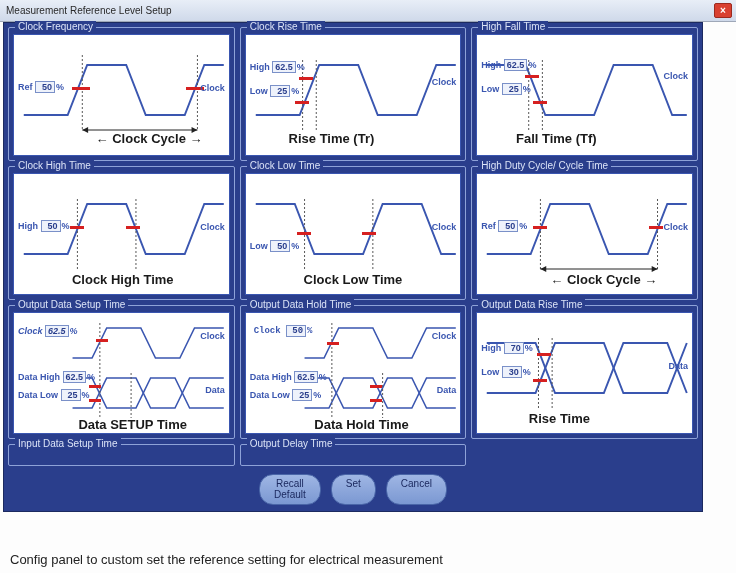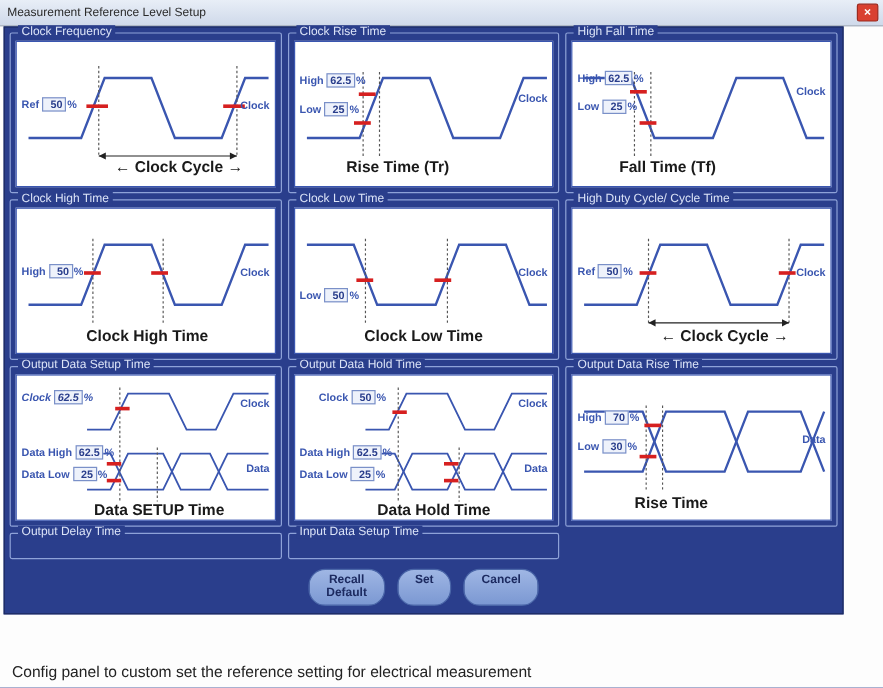--- a/index.html
+++ b/index.html
@@ -96,21 +96,21 @@
     justify-content:center;
     gap: 10px;
     padding: 6px 0 4px 0;
   }
   .btn {
     background: linear-gradient(#9fb6e4,#7b98d2);
     border: 1px solid #4a66a8;
     border-radius: 14px;
     padding: 4px 14px;
     font-size: 10px;
-    font-weight: bold;
+    font-weight: normal;
     color: #1c2a60;
     text-align: center;
     cursor: pointer;
     line-height: 1.05;
   }
   .caption {
     position:absolute;
     bottom: 6px;
     left: 10px;
     font-size: 13px;
@@ -302,21 +302,21 @@
         <svg width="100%" height="100%" viewBox="0 0 220 120" preserveAspectRatio="none">
           <polyline points="60,45 80,45 95,15 130,15 145,45 170,45 185,15 215,15" fill="none" stroke="#3a56b0" stroke-width="1.6"></polyline>
           <polyline points="60,95 85,95 100,65 130,65 145,95 170,95 185,65 215,65" fill="none" stroke="#3a56b0" stroke-width="1.6"></polyline>
           <polyline points="60,65 85,65 100,95 130,95 145,65 170,65 185,95 215,95" fill="none" stroke="#3a56b0" stroke-width="1.6"></polyline>
           <line x1="88" y1="10" x2="88" y2="105" stroke="#555" stroke-dasharray="2,2"></line>
           <line x1="140" y1="60" x2="140" y2="105" stroke="#555" stroke-dasharray="2,2"></line>
         </svg>
         <div class="red-tick" style="left:38%;top:24%;width:12px;"></div>
         <div class="red-tick" style="left:58%;top:60%;width:12px;"></div>
         <div class="red-tick" style="left:58%;top:72%;width:12px;"></div>
-        <div class="lab" style="left:20px;top:10%;">
+        <div class="lab" style="left:8px;top:10%;font-family:Liberation Mono, monospace;">
           <span>Clock</span>
           <span class="val-box">50</span><span class="pct">%</span>
         </div>
         <div class="lab" style="left:4px;top:48%;">
           <span>Data High</span>
           <span class="val-box">62.5</span><span class="pct">%</span>
         </div>
         <div class="lab" style="left:4px;top:63%;">
           <span>Data Low</span>
           <span class="val-box">25</span><span class="pct">%</span>
@@ -345,24 +345,24 @@
         <div class="lab" style="left:4px;top:44%;">
           <span>Low</span>
           <span class="val-box">30</span><span class="pct">%</span>
         </div>
         <span class="sig-lab" style="top:40%;">Data</span>
         <span class="meas-lab" style="left:24%;top:82%;">Rise Time</span>
       </div>
     </div>
 
     <div class="group-short">
+      <span class="group-label">Input Data Setup Time</span>
+    </div>
+    <div class="group-short">
       <span class="group-label">Output Delay Time</span>
-    </div>
-    <div class="group-short">
-      <span class="group-label">Input Data Setup Time</span>
     </div>
 
   </div>
 
   <div class="button-bar">
     <div class="btn" style="white-space:pre-line;">Recall
 Default</div>
     <div class="btn">Set</div>
     <div class="btn">Cancel</div>
   </div>

